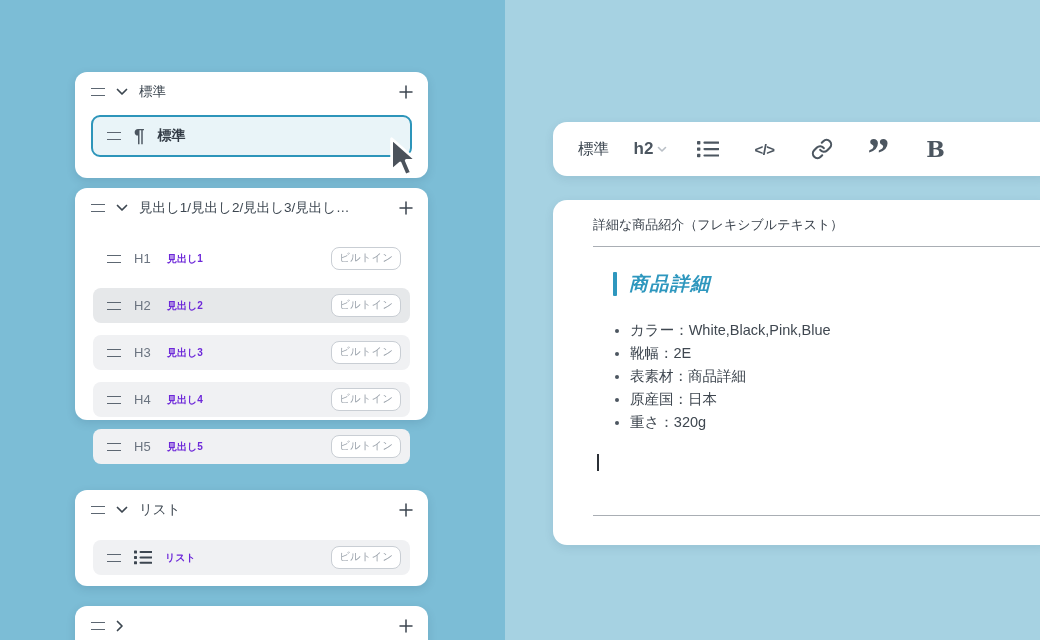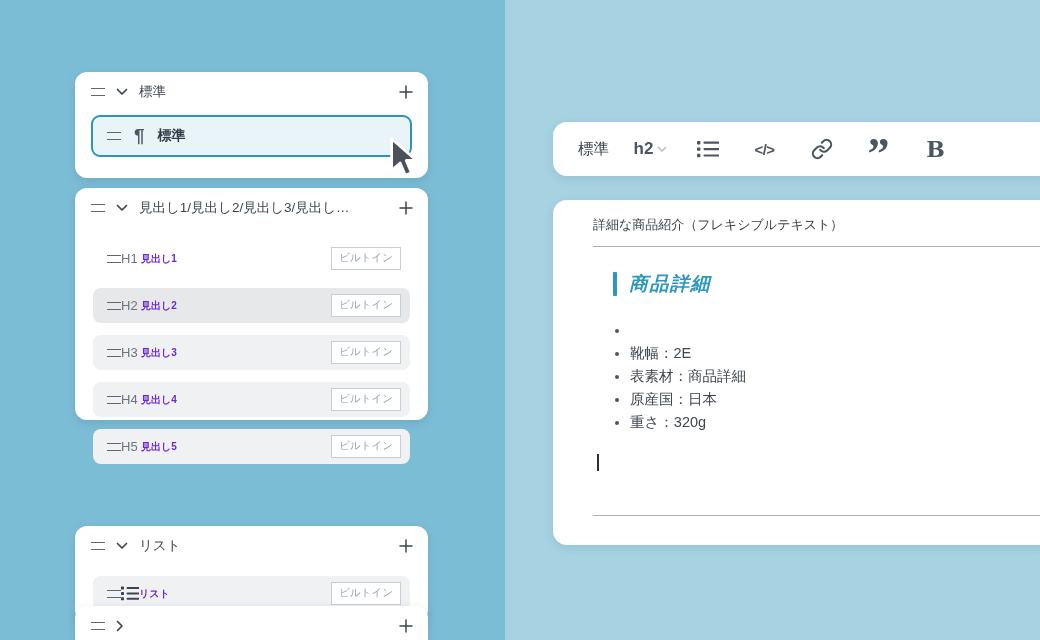--- a/index.html
+++ b/index.html
@@ -14,50 +14,50 @@
   .bg-left { position:absolute; left:0; top:0; width:505px; height:640px; background:#7cbdd6; }
 
   
   .panel {
     position:absolute; left:75px; width:353px;
     background:#ffffff; border-radius:12px;
     box-shadow:0 3px 10px rgba(25,60,85,.14);
   }
   #panel-standard { top:72px;  height:106px; }
   #panel-headings { top:188px; height:232px; }
-  #panel-list     { top:490px; height:96px;margin-top:36px; }
+  #panel-list     { top:490px; height:96px; }
   #panel-list-elements { top:606px; height:50px; }
 
   .panel-header { height:40px; display:flex; align-items:center; gap:11px; padding:0 15px 0 16px; }
   .panel-title { font-size:13.5px; color:#3c4650; white-space:nowrap; overflow:hidden; }
   .plus-btn { margin-left:auto; display:flex; align-items:center; cursor:pointer; }
 
   .drag-handle { width:14px; height:8px; border-top:1.8px solid #5d6772; border-bottom:1.8px solid #5d6772; flex:none; }
   .chev { flex:none; display:flex; }
 
   .selected-item {
     margin:3px 16px 0; height:42px;
     border:2px solid #2d95ba; border-radius:9px; background:#e9f4f8;
     display:flex; align-items:center; gap:13px; padding:0 14px;
   }
   .pilcrow { font-size:19px; font-weight:700; color:#4c5660; }
   .item-label { font-size:14px; font-weight:700; color:#333c46; }
 
   .rows { padding-top:13px; }
   .block-row {
     margin:0 18px 12px; height:35px; border-radius:8px; background:#f0f1f3;
-    display:flex; align-items:center; gap:0; padding:0 9px 0 14px;
+    display:flex; align-items:center; gap:13px; padding:0 9px 0 14px;
   }
   .block-row.row-white { background:transparent; }
   .block-row.row-active { background:#e6e8ea; }
   .row-tag { font-size:13px; font-weight:500; color:#6b7480; width:20px; }
   .row-label { font-size:10px; font-weight:700; color:#6d28d9; }
   .badge {
     margin-left:auto; font-size:10.5px; color:#9aa2ab;
-    border:1px solid #c9ced4; border-radius:0; padding:3px 7px 4px; background:#fff;
+    border:1px solid #c9ced4; border-radius:8px; padding:3px 7px 4px; background:#fff;
     white-space:nowrap;
   }
   .list-glyph { flex:none; display:flex; }
 
   
   .toolbar {
     position:absolute; left:553px; top:122px; width:500px; height:54px;
     background:#fff; border-radius:14px; box-shadow:0 3px 10px rgba(25,60,85,.10);
     display:flex; align-items:center; padding-left:12px;
   }
@@ -255,20 +255,21 @@
   <div class="hr hr-top"></div>
 
   <div class="heading-row">
     <span class="heading-bar"></span>
     <span class="heading-text">商品詳細</span>
   </div>
 
   <ul class="bullets">
     <li>
         <span class="bdot"></span>
+        <span>カラー：White,Black,Pink,Blue</span>
       </li>
     <li>
         <span class="bdot"></span>
         <span>靴幅：2E</span>
       </li>
     <li>
         <span class="bdot"></span>
         <span>表素材：商品詳細</span>
       </li>
     <li>

